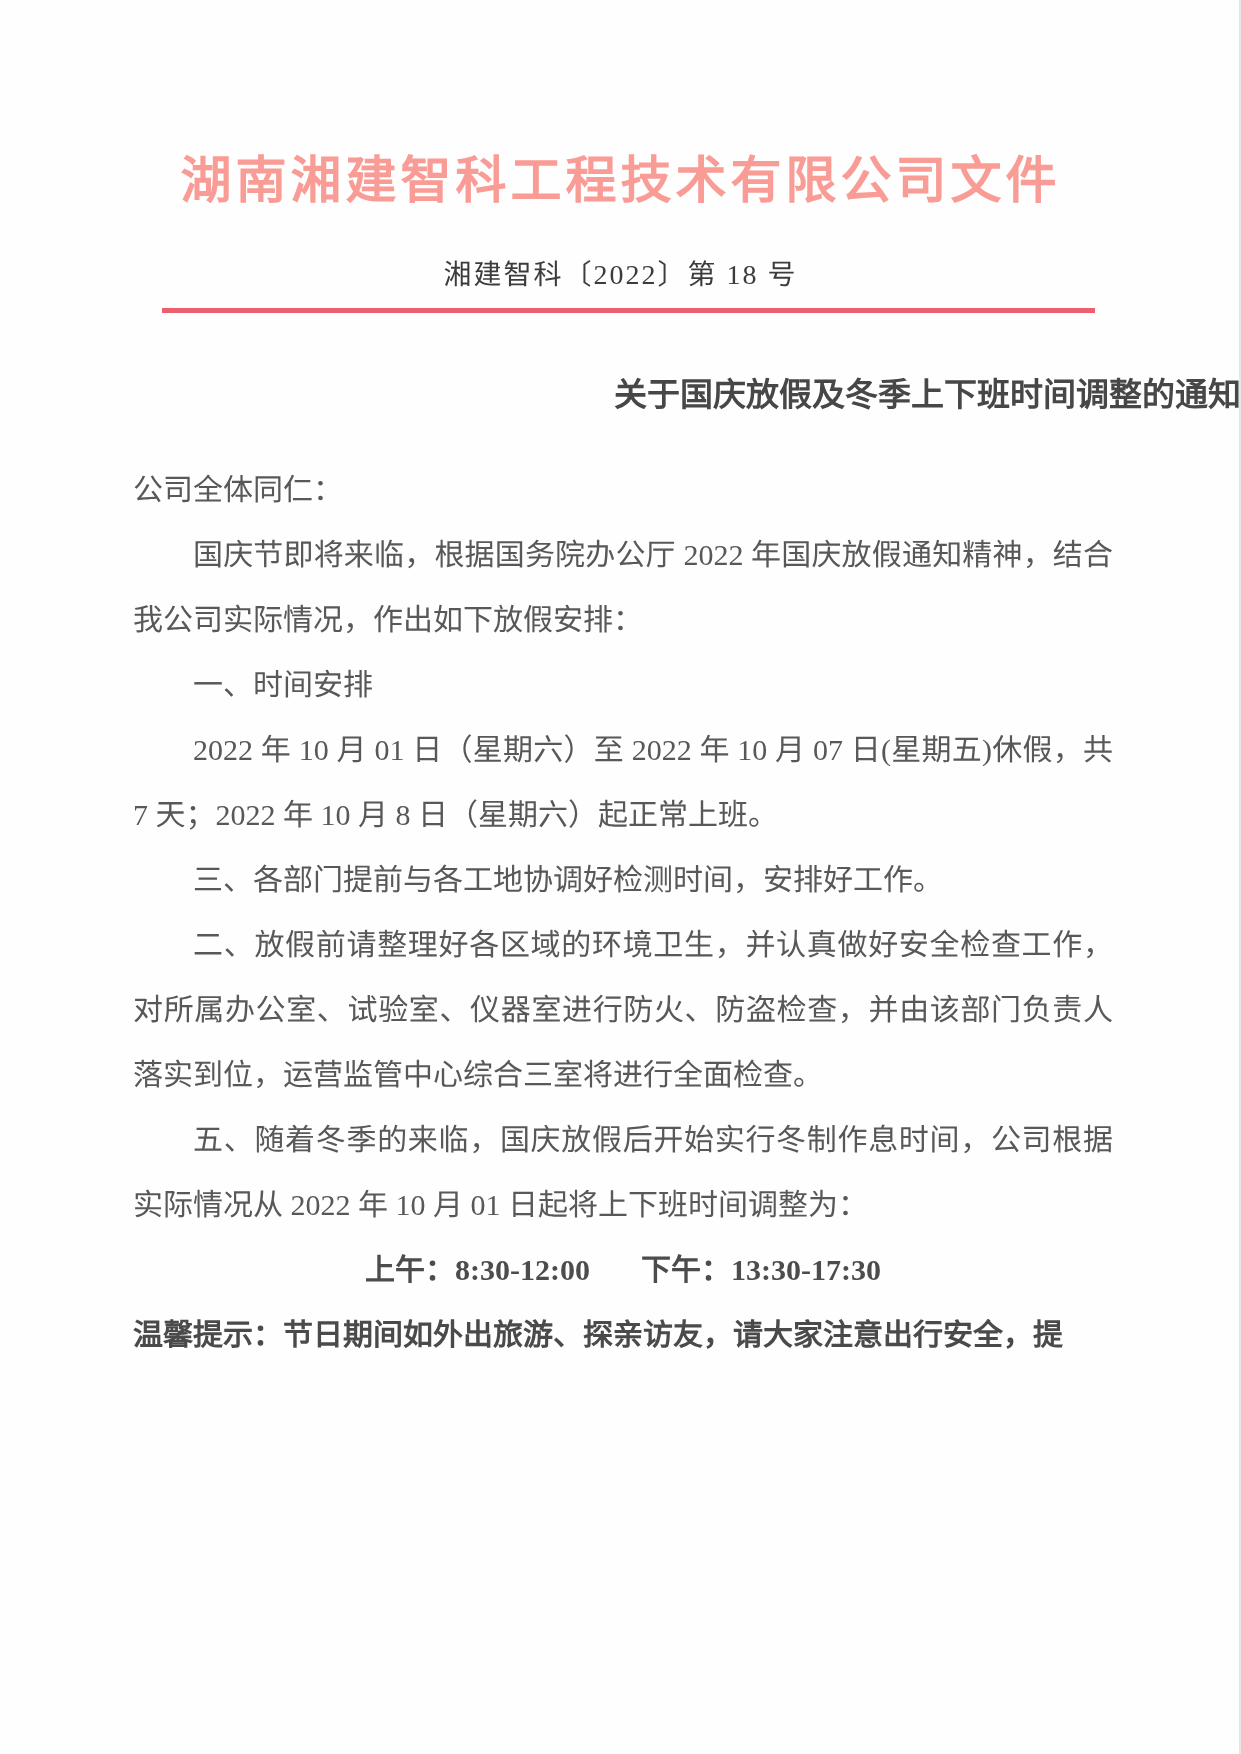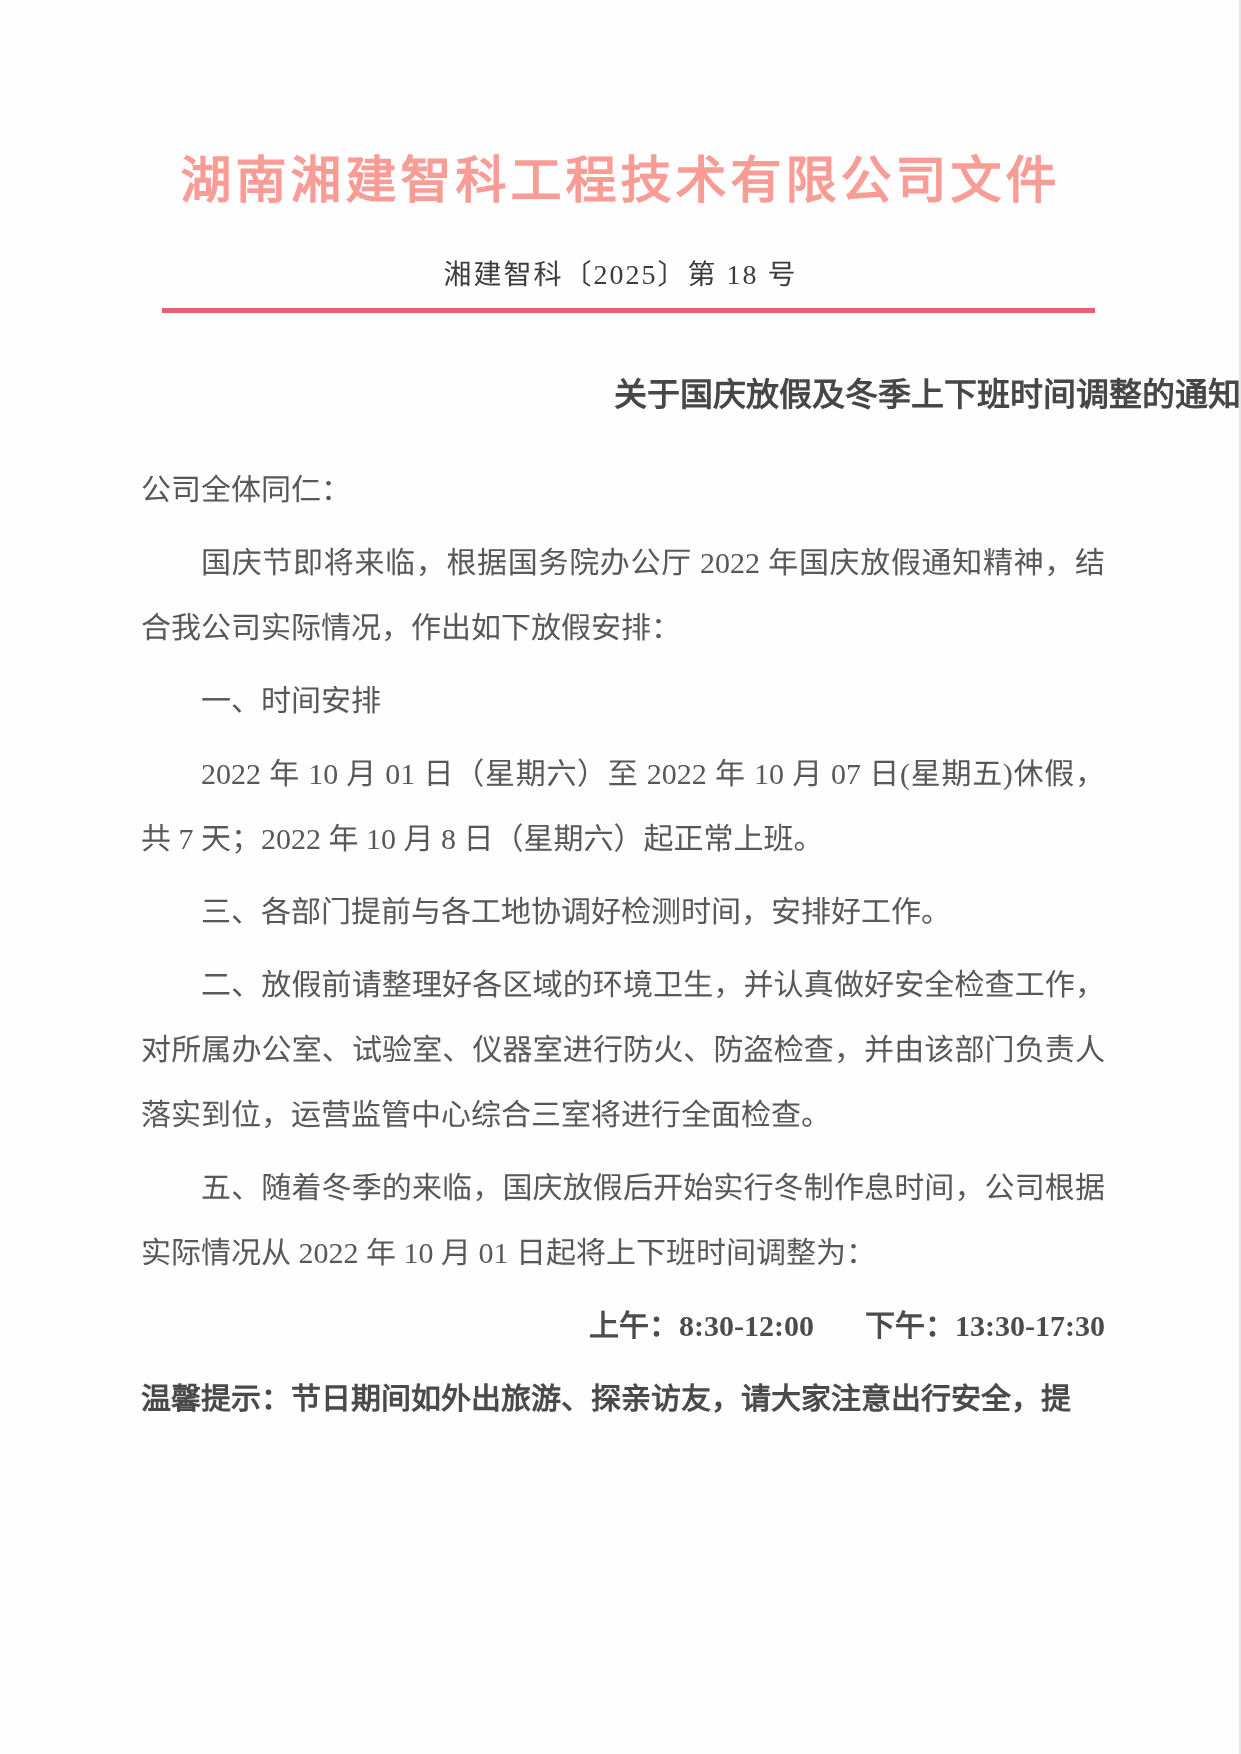--- a/index.html
+++ b/index.html
@@ -50,47 +50,47 @@
     line-height: 40px;
   }
   .body-text {
     margin: 42px 128px 0 133px;
     font-size: 30px;
     line-height: 65px;
     color: #585858;
     text-align: justify;
   }
   .body-text p {
-    margin: 8px;
+    margin: 0;
     padding: 0;
   }
   .para-indent { text-indent: 2em; }
   .no-indent   { text-indent: 0; }
   .times-line {
     text-indent: 0;
     padding-left: 3.4em;
     font-weight: bold;
     color: #4c4c4c;
-    text-align: right;
+    text-align: center;
   }
   .times-line .afternoon-group { margin-left: 1.7em; }
   .reminder-line {
     font-weight: bold;
     color: #4a4a4a;
     text-indent: 0;
   }
 </style>
 </head>
 <body>
 
 <div class="page">
 
   <div class="company-title">湖南湘建智科工程技术有限公司文件</div>
 
-  <div class="doc-number">湘建智科〔2025〕第 18 号</div>
+  <div class="doc-number">湘建智科〔2022〕第 18 号</div>
 
   <div class="red-divider"></div>
 
   <div class="notice-title">关于国庆放假及冬季上下班时间调整的通知</div>
 
   <div class="body-text">
 
     <p class="no-indent">公司全体同仁：</p>
 
     <p class="para-indent">国庆节即将来临，根据国务院办公厅 2022 年国庆放假通知精神，结合我公司实际情况，作出如下放假安排：</p>

